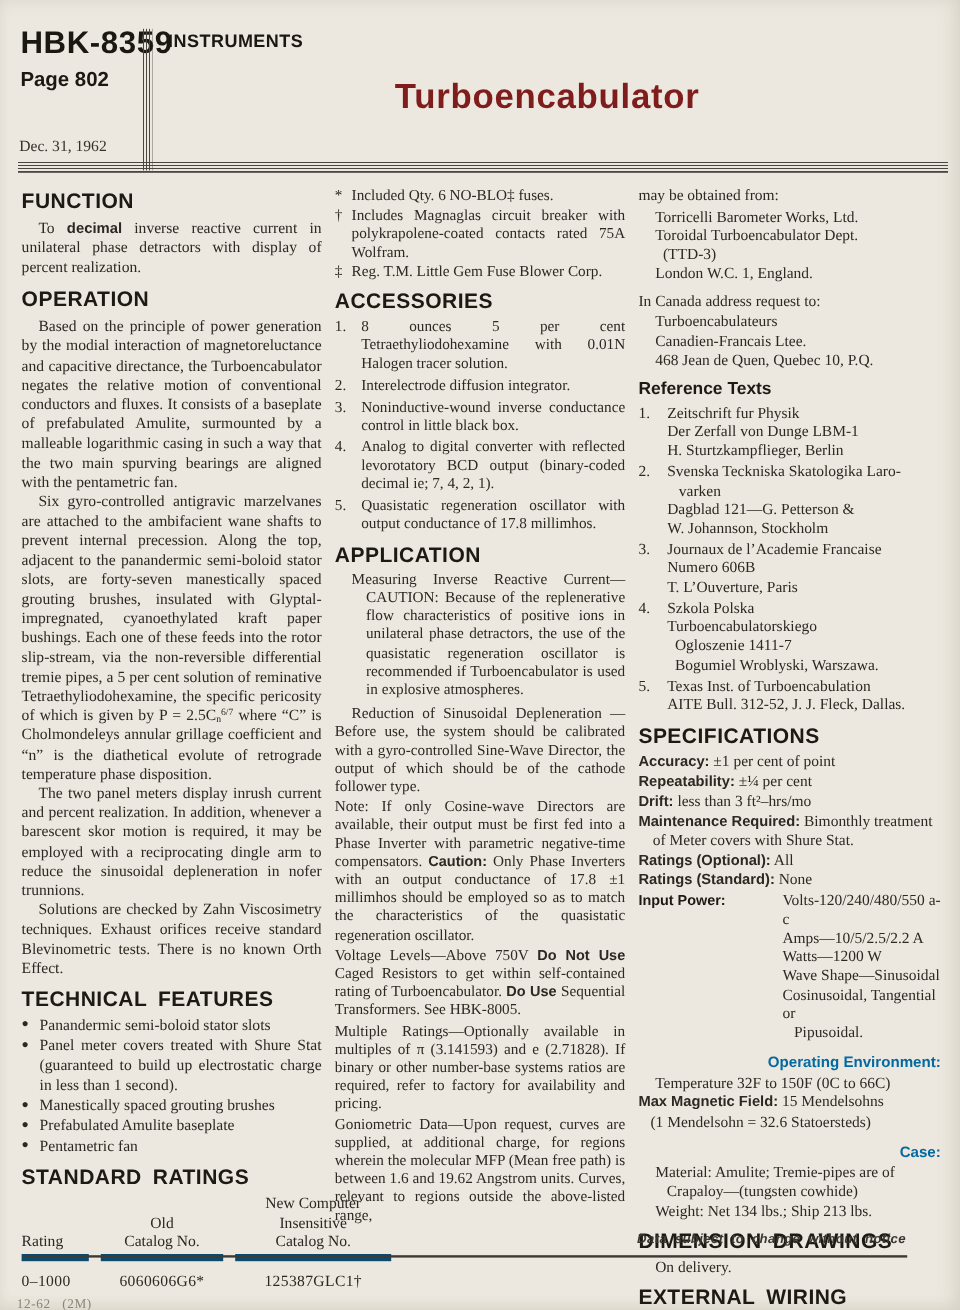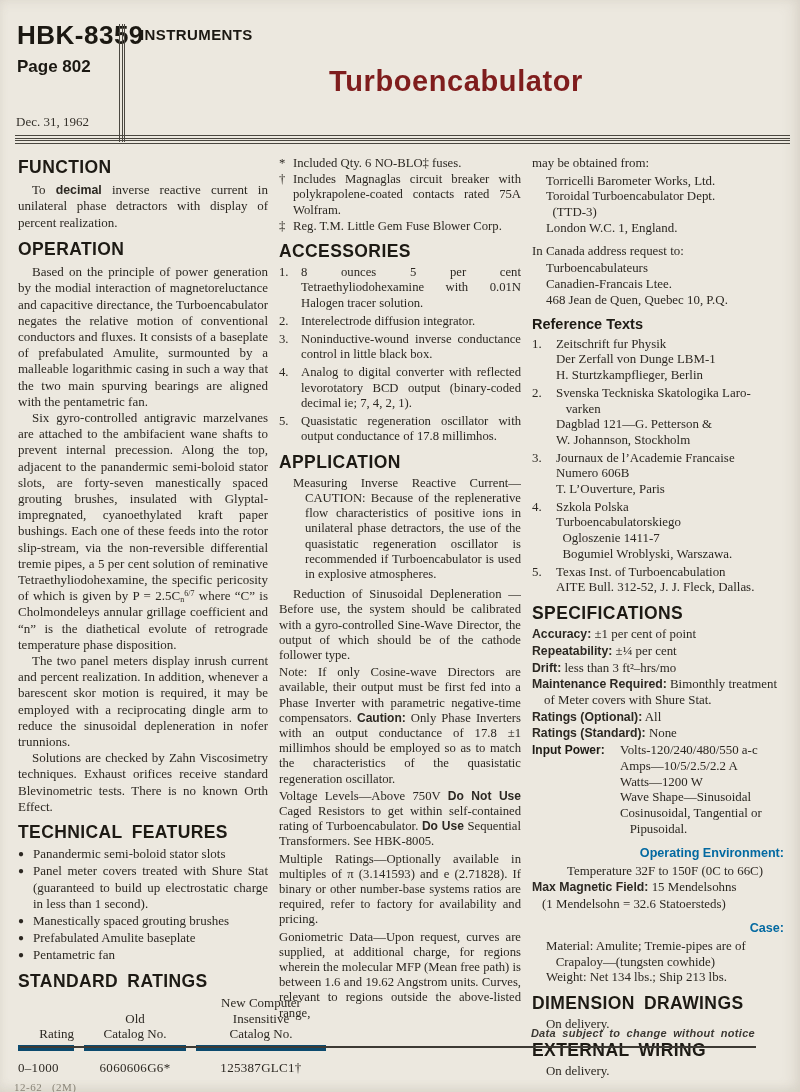--- a/index.html
+++ b/index.html
@@ -39,45 +39,45 @@
   sup{font-size:.62em;line-height:0;vertical-align:baseline;position:relative;top:-.5em;}
   sub{font-size:.62em;line-height:0;vertical-align:baseline;position:relative;top:.25em;}
   
   .feat{display:flex;margin:1px 0;}
   .bullet{flex:none;width:15px;font-size:10px;line-height:16.2px;}
   .feat-text{flex:1;text-align:justify;}
   
   .rt{display:grid;grid-template-columns:56px 102px 130px;column-gap:10px;margin-top:4px;}
   .rt-h{display:flex;flex-direction:column;justify-content:flex-end;text-align:center;
         border-bottom:6px solid #0c4a6e;padding-bottom:3px;white-space:pre-line;line-height:15.6px;}
-  .rt-h.left{text-align:right;}
+  .rt-h.left{text-align:left;}
   .rt-c{padding-top:9px;text-align:center;letter-spacing:.3px;}
   .rt-c.left{text-align:left;}
   
   .fn{display:flex;margin:0 0 1px;}
   .fn-m{flex:none;width:14px;}
   .fn-t{flex:1;text-align:justify;}
   .ni{display:flex;margin:0 0 3px;}
   .ni-num{flex:none;width:22px;}
   .ni-text{flex:1;text-align:justify;}
   
   .app-meas{margin:0 0 5px 26px;text-indent:-12px;text-align:justify;}
   .app-p{margin:0 0 2px;text-align:justify;}
   .app-p.ind1{text-indent:14px;}
   
   .intro{margin:0 0 2px;}
   .addr{margin:0 0 7px 14px;white-space:pre-line;}
   .ref{display:flex;margin:0 0 2px;}
   .ref-num{flex:none;width:24px;}
   .ref-text{flex:1;white-space:pre-line;}
   .spec-line{padding-left:12px;text-indent:-12px;margin:0 0 1px;text-align:left;}
-  .ip{display:flex;margin:0 0 1px;}
+  .ip{display:flex;margin:0 0 1px;gap:32px;}
   .ip-label{flex:none;width:88px;font:700 12px/15.7px "Liberation Sans",sans-serif;color:#1d1a14;}
   .ip-val{flex:1;white-space:pre-line;}
-  .subind{margin-left:14px;text-align:center;}
+  .subind{margin-left:14px;}
   .subind2{margin-left:10px;}
   .case-lines{margin-left:14px;white-space:pre-line;}
   .ond{margin:1px 0 2px 14px;}
   
   .notice{position:absolute;top:1028px;right:45px;font:700 italic 11px/1 "Liberation Sans",sans-serif;
           letter-spacing:.3px;word-spacing:3px;color:#3b3833;}
   .frule{position:absolute;top:1046px;left:20px;right:44px;height:2px;background:#3d3a34;}
   .pcode{position:absolute;top:1082px;left:14px;font:11px/1 "Liberation Serif",serif;color:#8a8578;letter-spacing:.5px;}
 </style>
 </head>

